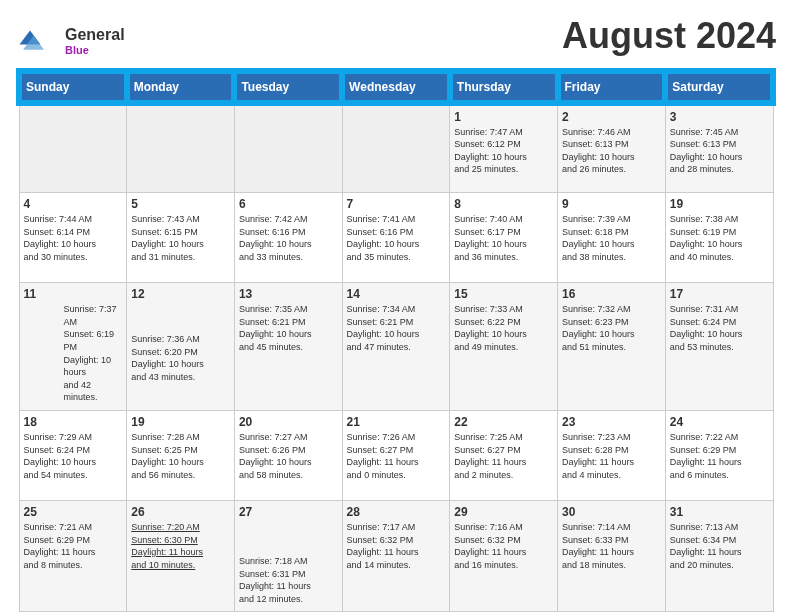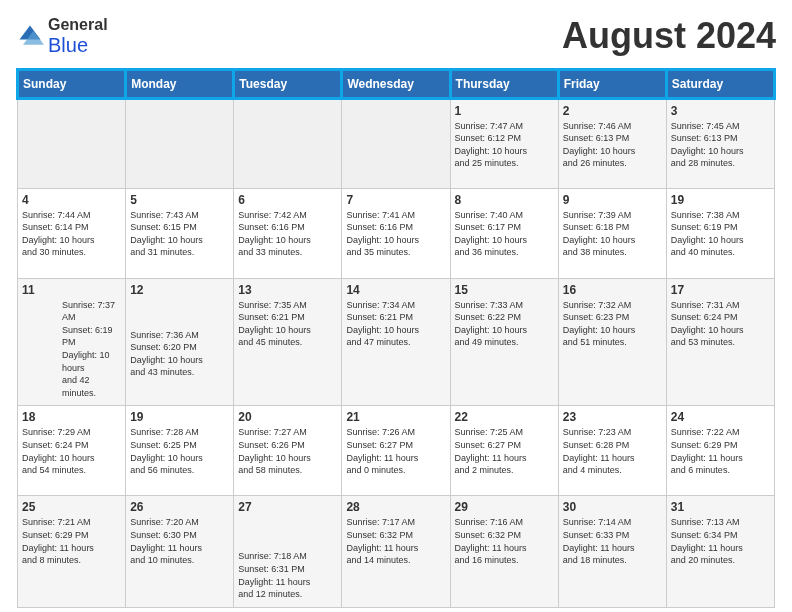--- a/index.html
+++ b/index.html
@@ -12,36 +12,37 @@
     }
     .header {
       display: flex;
       justify-content: space-between;
       align-items: flex-start;
       margin-bottom: 12px;
     }
     .logo {
       display: flex;
       align-items: center;
-      gap: 4px;
+      gap: 21px;
+      margin-top: 10px;
     }
     .logo-text {
       display: flex;
       flex-direction: column;
       line-height: 1.1;
     }
     .logo-general {
       font-size: 16px;
       font-weight: bold;
       color: #333;
     }
     .logo-blue {
-      font-size: 20px;
-      font-weight: normal;
-      color: #1d4ed8;
+      font-size: 11px;
+      font-weight: bold;
+      color: #a21caf;
     }
     .logo-icon {
       width: 28px;
       height: 28px;
     }
     .title-block {
       text-align: left;
     }
     .month-year {
       font-size: 36px;
@@ -58,21 +59,21 @@
       border-collapse: collapse;
       table-layout: fixed;
     }
     thead tr th {
       background: #2a6db5;
       color: #fff;
       font-size: 12px;
       font-weight: bold;
       padding: 6px 4px;
       text-align: left;
-      border: 3px solid #0ea5e9;
+      border: 6px solid #0ea5e9;
     }
     tbody tr td {
       vertical-align: top;
       font-size: 9.5px;
       color: #333;
       padding: 4px 4px 6px 4px;
       border: 1px solid #ccc;
       height: 90px;
     }
     tbody tr:nth-child(odd) td {
@@ -312,21 +313,21 @@
       <tr>
         <td>
           <span class="day-number">25</span>
           <div class="day-info" style="white-space: pre-line;">Sunrise: 7:21 AM
 Sunset: 6:29 PM
 Daylight: 11 hours
 and 8 minutes.</div>
         </td>
         <td>
           <span class="day-number">26</span>
-          <div class="day-info" style="white-space: pre-line;">Sunrise: 7:20 AM
+          <div class="day-info" style="white-space: pre-line; text-decoration: underline;">Sunrise: 7:20 AM
 Sunset: 6:30 PM
 Daylight: 11 hours
 and 10 minutes.</div>
         </td>
         <td>
           <span class="day-number">27</span>
           <div class="day-info" style="white-space: pre-line; margin-top: 36px;">Sunrise: 7:18 AM
 Sunset: 6:31 PM
 Daylight: 11 hours
 and 12 minutes.</div>

